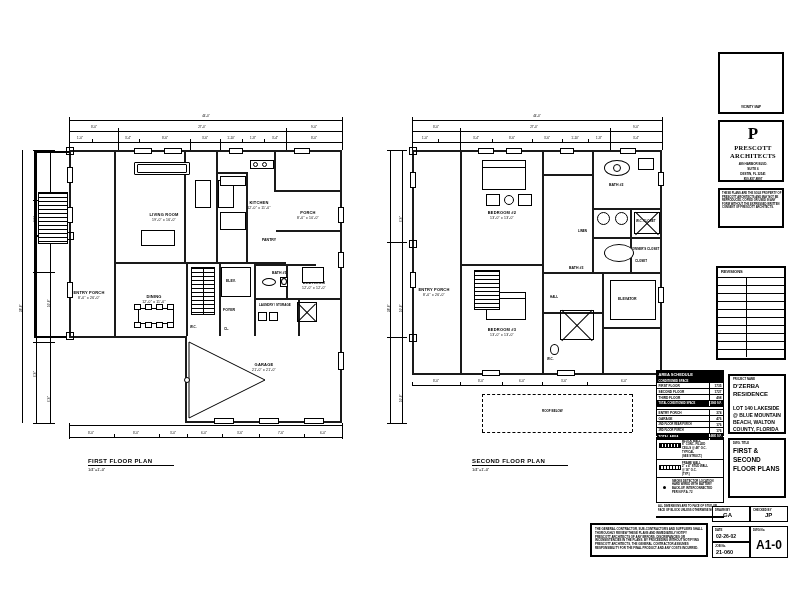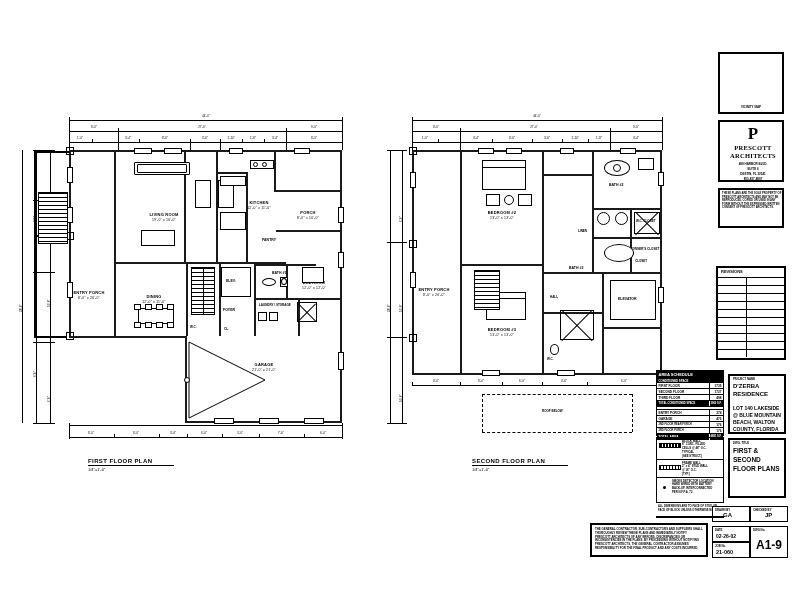--- a/index.html
+++ b/index.html
@@ -638,21 +638,21 @@
   <div class="fld" style="left:712px;top:526px;width:38px;height:16px;">
     <span class="k">DATE</span>
     <span class="vs" style="top:6px;font-size:5px;">02-26-02</span>
   </div>
   <div class="fld" style="left:712px;top:542px;width:38px;height:16px;">
     <span class="k">JOB No.</span>
     <span class="vs" style="top:6px;font-size:5.5px;">21-060</span>
   </div>
   <div class="fld" style="left:750px;top:526px;width:38px;height:32px;">
     <span class="k">DWG No.</span>
-    <span class="v" style="left:5px;top:11px;font-size:12px;">A1-9</span>
+    <span class="v" style="left:5px;top:11px;font-size:12px;">A1-0</span>
   </div>
 
   <div class="noteblk" style="left:590px;top:523px;width:118px;height:34px;">
     <span>THE GENERAL CONTRACTOR, SUB-CONTRACTORS AND SUPPLIERS SHALL THOROUGHLY REVIEW THESE PLANS AND IMMEDIATELY NOTIFY PRESCOTT ARCHITECTS OF ANY ERRORS, DISCREPANCIES OR INCONSISTENCIES IN THE PLANS. BY PROCEEDING WITHOUT NOTIFYING PRESCOTT ARCHITECTS, THE GENERAL CONTRACTOR ASSUMES RESPONSIBILITY FOR THE FINAL PRODUCT AND ANY COSTS INCURRED.</span>
   </div>
 
   <div class="hl2" style="left:656px;top:516px;width:68px;"></div>
 
 </div>
 

